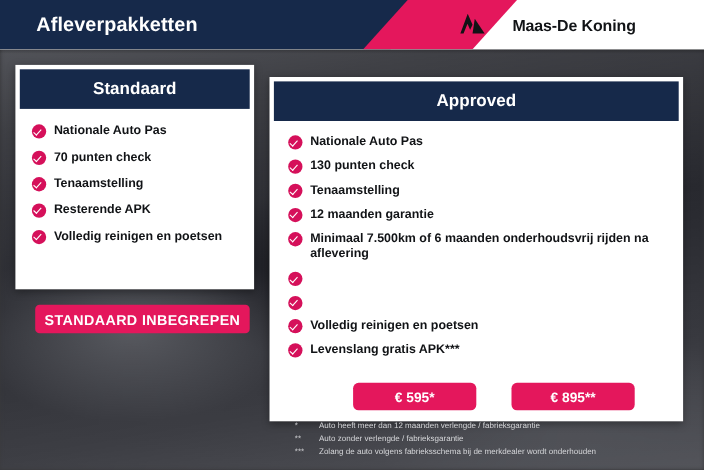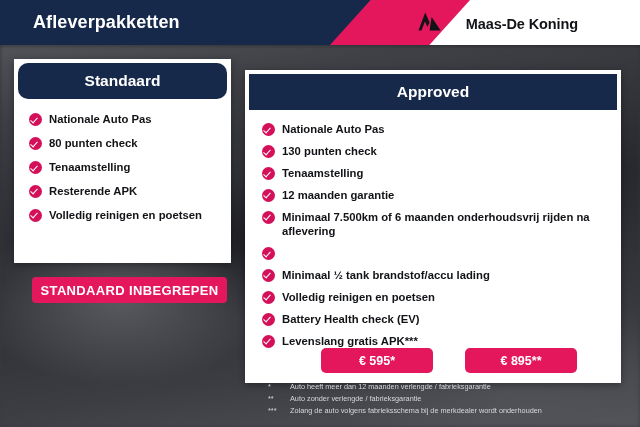--- a/index.html
+++ b/index.html
@@ -67,21 +67,21 @@
   .card {
     position: absolute; background: #ffffff;
     box-shadow: 0 2px 7px rgba(0,0,0,0.35);
   }
   .card-head {
     background: #16294a; color: #ffffff;
     text-align: center; font-weight: bold;
     display: flex; align-items: center; justify-content: center;
   }
   .card-std { left: 14px; top: 59px; width: 217px; height: 204px; }
-  .card-std .card-head { height: 36px; font-size: 15.5px; margin: 4px 4px 0 4px; border-radius: 10px; }
+  .card-std .card-head { height: 36px; font-size: 15.5px; margin: 4px 4px 0 4px; }
   .card-app { left: 245px; top: 70px; width: 376px; height: 313px; }
   .card-app .card-head { height: 36px; font-size: 15.5px; margin: 4px 4px 0 4px; }
 
   .feature-list { list-style: none; margin: 0; padding: 0; }
   .feature {
     display: flex; align-items: flex-start; gap: 7px;
     color: #111316; font-weight: bold;
   }
   .check {
     flex: 0 0 auto; width: 13px; height: 13px; border-radius: 50%;
@@ -161,21 +161,21 @@
 
   <div class="card card-std">
     <div class="card-head">Standaard</div>
     <ul class="feature-list">
       <li class="feature">
         <span class="check"></span>
         <span class="feature-text">Nationale Auto Pas</span>
       </li>
       <li class="feature">
         <span class="check"></span>
-        <span class="feature-text">80 punten check</span>
+        <span class="feature-text">70 punten check</span>
       </li>
       <li class="feature">
         <span class="check"></span>
         <span class="feature-text">Tenaamstelling</span>
       </li>
       <li class="feature">
         <span class="check"></span>
         <span class="feature-text">Resterende APK</span>
       </li>
       <li class="feature">
@@ -207,29 +207,24 @@
       </li>
       <li class="feature">
         <span class="check"></span>
         <span class="feature-text">Minimaal 7.500km of 6 maanden onderhoudsvrij rijden na aflevering</span>
       </li>
       <li class="feature">
         <span class="check"></span>
       </li>
       <li class="feature">
         <span class="check"></span>
-        <span class="feature-text">Minimaal ½ tank brandstof/accu lading</span>
       </li>
       <li class="feature">
         <span class="check"></span>
         <span class="feature-text">Volledig reinigen en poetsen</span>
-      </li>
-      <li class="feature">
-        <span class="check"></span>
-        <span class="feature-text">Battery Health check (EV)</span>
       </li>
       <li class="feature">
         <span class="check"></span>
         <span class="feature-text">Levenslang gratis APK***</span>
       </li>
     </ul>
     <div class="price-row">
       <button class="btn-price">€ 595*</button>
       <button class="btn-price">€ 895**</button>
     </div>

